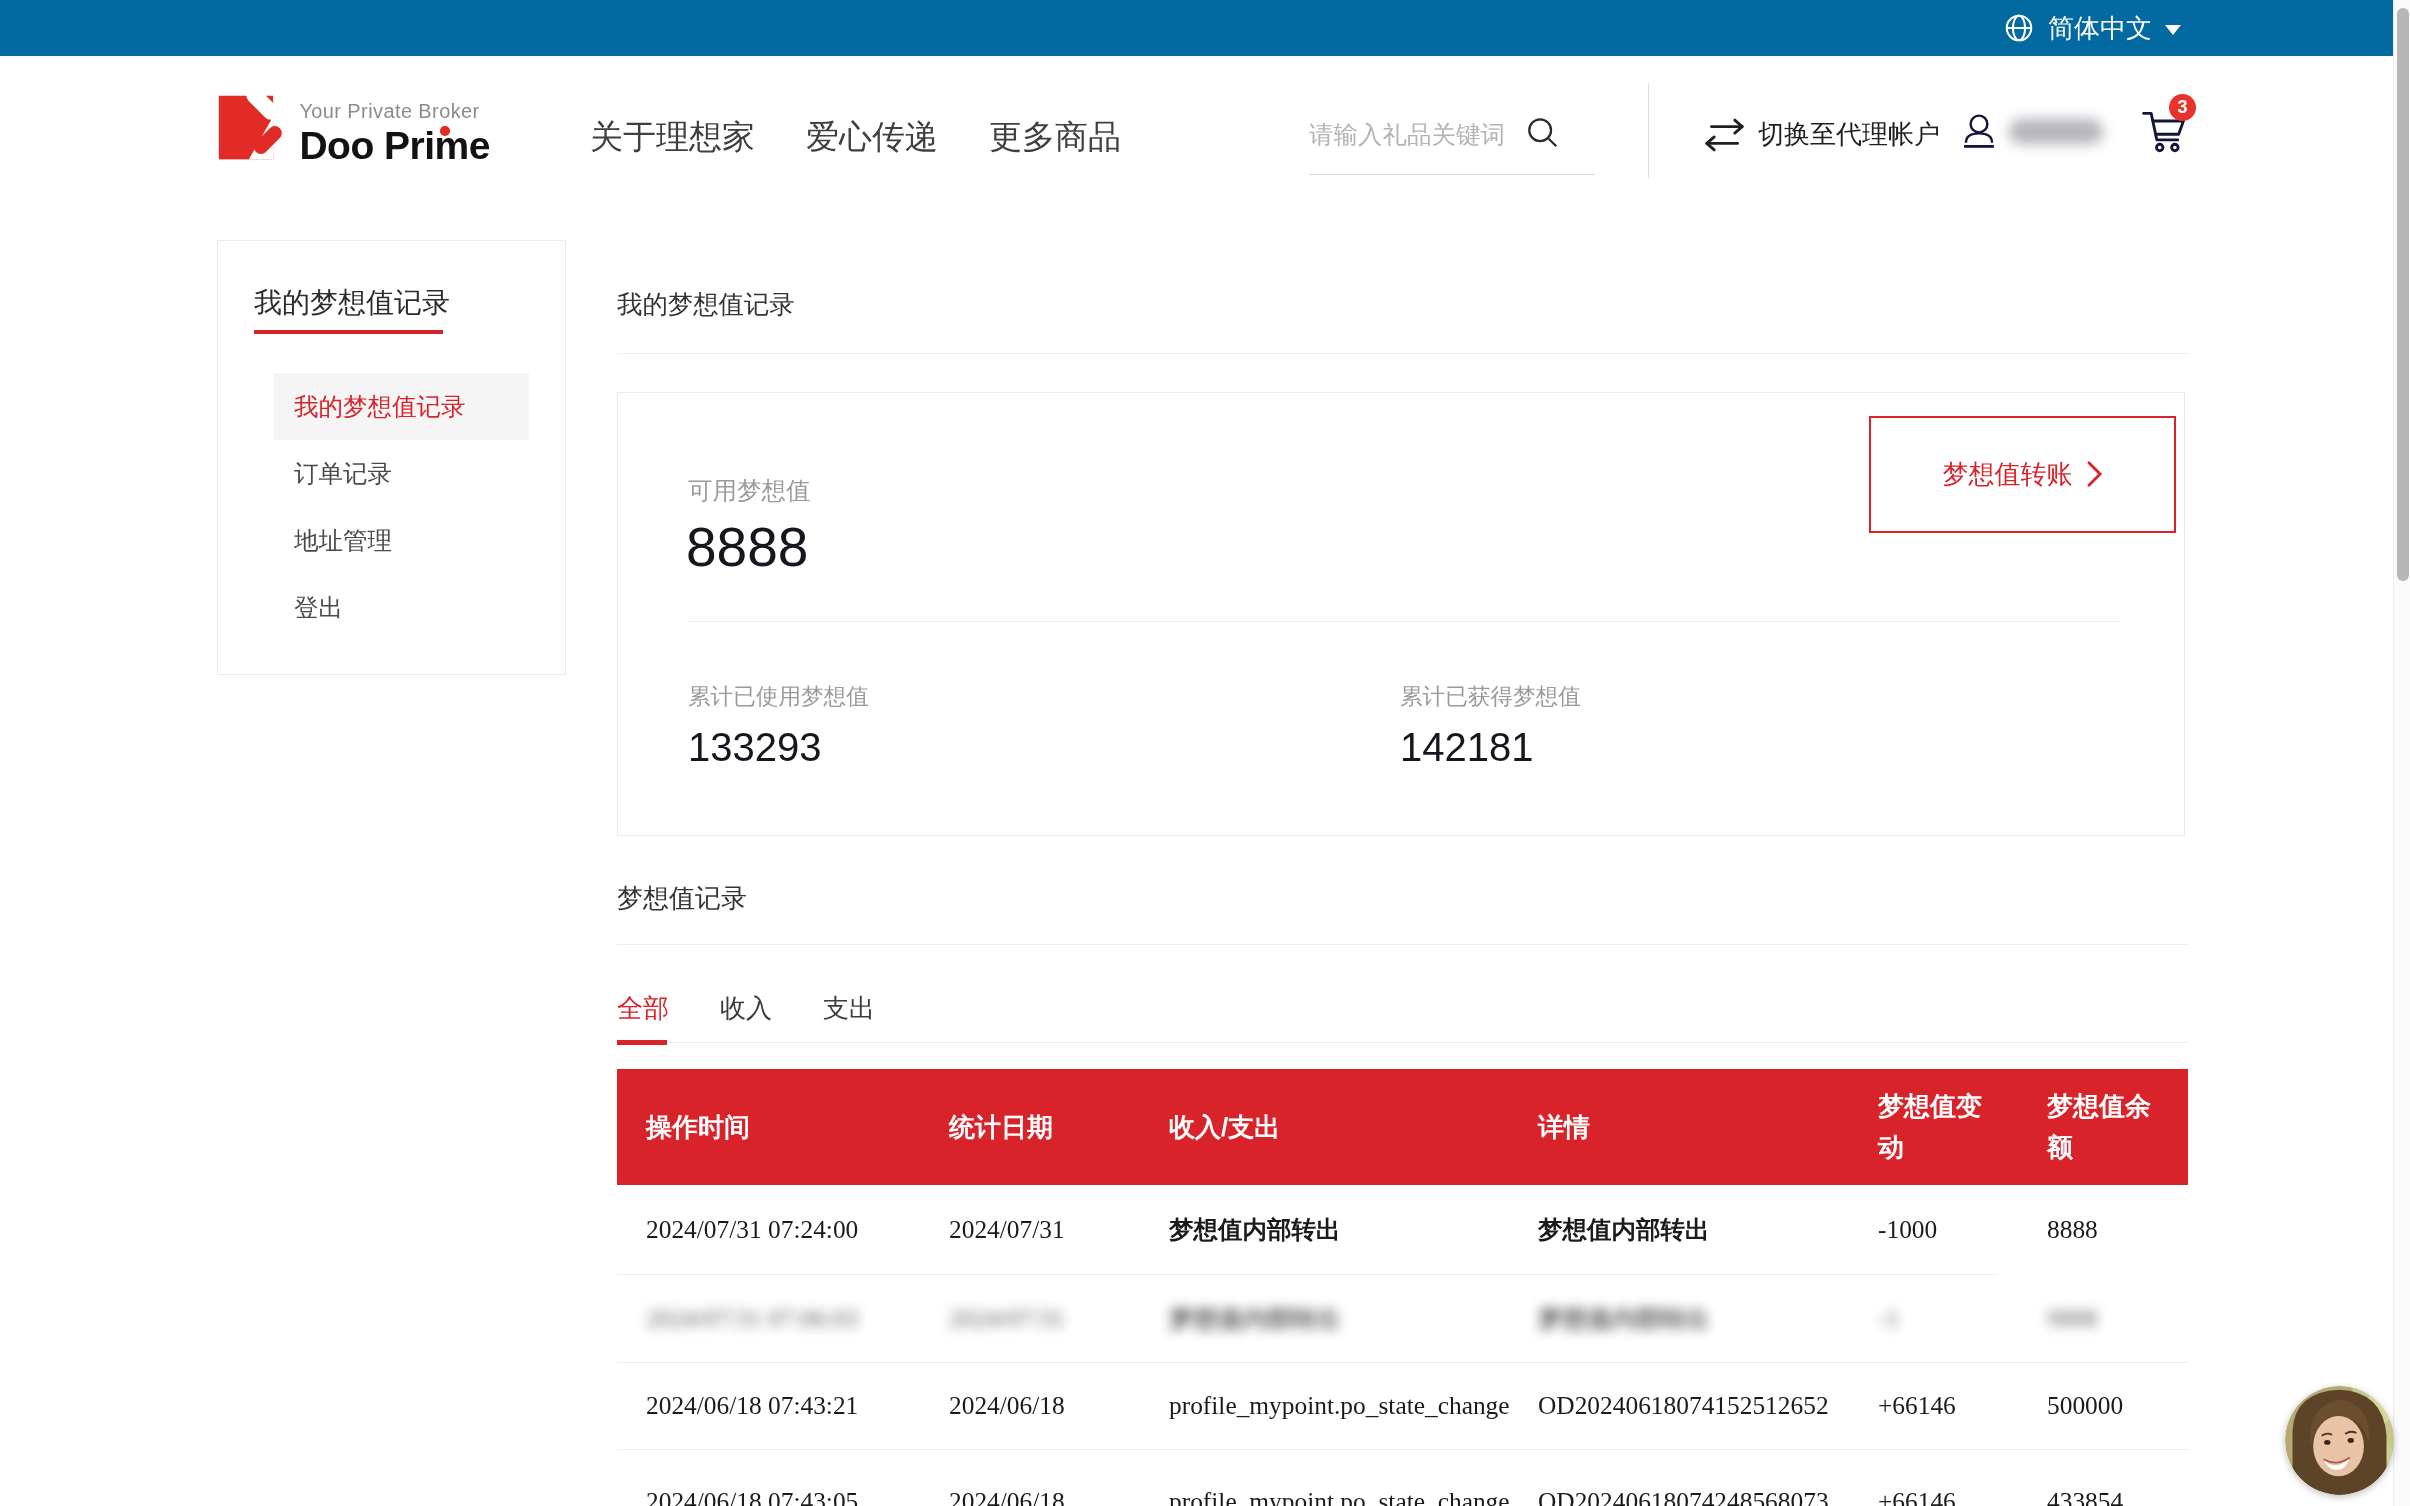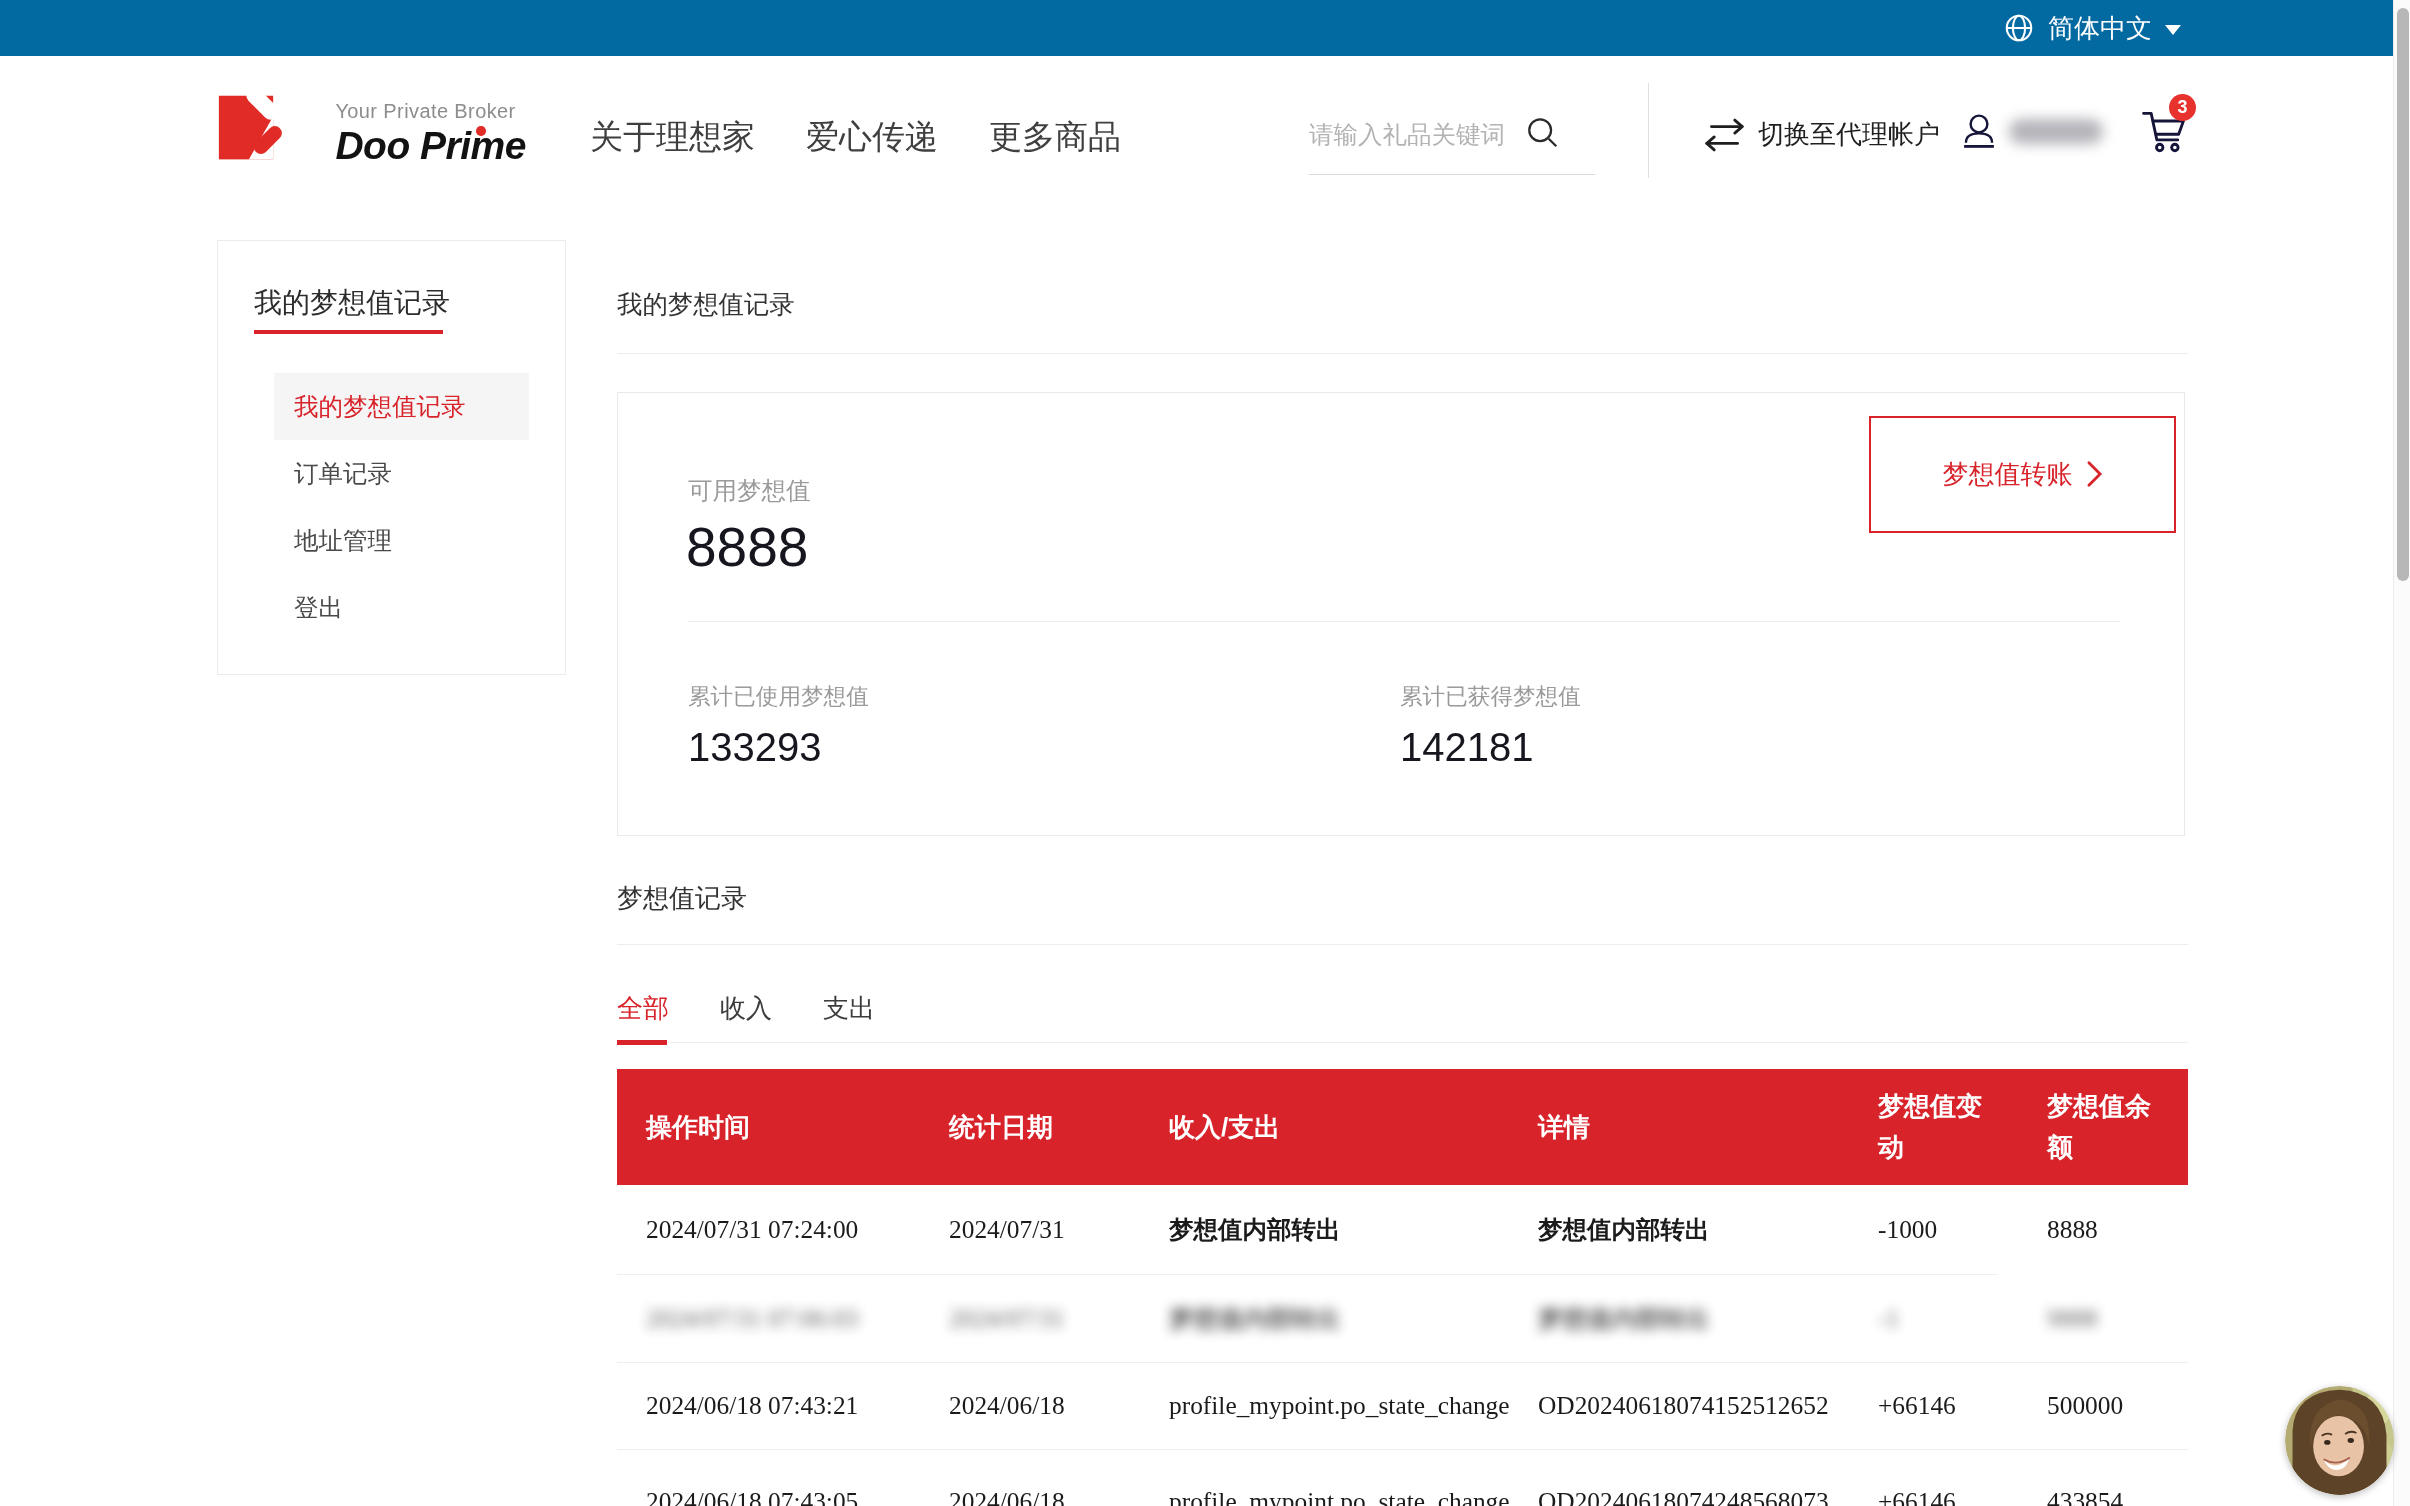--- a/index.html
+++ b/index.html
@@ -11,23 +11,23 @@
   
   .topbar { position:absolute; left:0; top:0; width:2411px; height:56px; background:#0369a1; }
   .lang { position:absolute; right:230px; top:0; height:56px; display:flex; align-items:center; gap:13px; color:#fff; font-size:26px; cursor:pointer; }
   .caret-down { width:0; height:0; border-left:8.5px solid transparent; border-right:8.5px solid transparent; border-top:10.4px solid #fff; margin-top:3.8px; }
   
   .scrollbar { position:absolute; right:0; top:0; width:18px; height:1507px; background:#fbfbfb; border-left:0.9px solid #ececec; z-index:50; }
   .scroll-thumb { position:absolute; left:2.8px; top:7.5px; width:12.2px; height:573px; background:#b7b7b7; border-radius:6.6px; }
   
   .logo { position:absolute; left:217px; top:92px; display:flex; gap:9.4px; }
   .logo-mark { width:73px; height:73px; }
-  .logo-text { padding-top:7.5px;margin-left:36px; }
+  .logo-text { padding-top:7.5px; }
   .logo-tagline { font-size:20px; color:#8c8c8c; letter-spacing:0.4px; }
-  .logo-brand { position:relative; font-size:39px; font-weight:700; color:#121212; letter-spacing:-0.5px; margin-top:1.9px;font-style:italic; }
+  .logo-brand { position:relative; font-size:39px; font-weight:700; color:#121212; letter-spacing:-0.5px; margin-top:1.9px; }
   .logo-brand .idot { position:absolute; left:141px; top:1.9px; width:9.4px; height:9.4px; border-radius:50%; background:#e02b27; }
   .nav { position:absolute; left:590px; top:115px; display:flex; gap:51px; font-size:33px; color:#3f3f3f; font-weight:500; }
   .nav-item { cursor:pointer; }
   .search { position:absolute; left:1309px; top:109px; width:286px; height:66px; }
   .search input { width:100%; height:100%; border:none; outline:none; border-bottom:0.9px solid #d9d9d9; font-size:24.5px; color:#333; padding:0 47px 13px 0; background:transparent; font-family:inherit; }
   .search input::placeholder { color:#b3b3b3; }
   .search-btn { position:absolute; right:34px; top:5.6px; width:36px; height:36px; background:none; border:none; cursor:pointer; }
   .vdivider { position:absolute; left:1648px; top:83px; width:0.9px; height:95px; background:#e0e0e0; }
   .account { position:absolute; left:1704px; top:113px; height:43px; display:flex; align-items:center; gap:13px; font-size:26px; color:#1f1f1f; cursor:pointer; }
   .user { position:absolute; left:1960px; top:111px; display:flex; align-items:center; gap:11.3px; cursor:pointer; }

